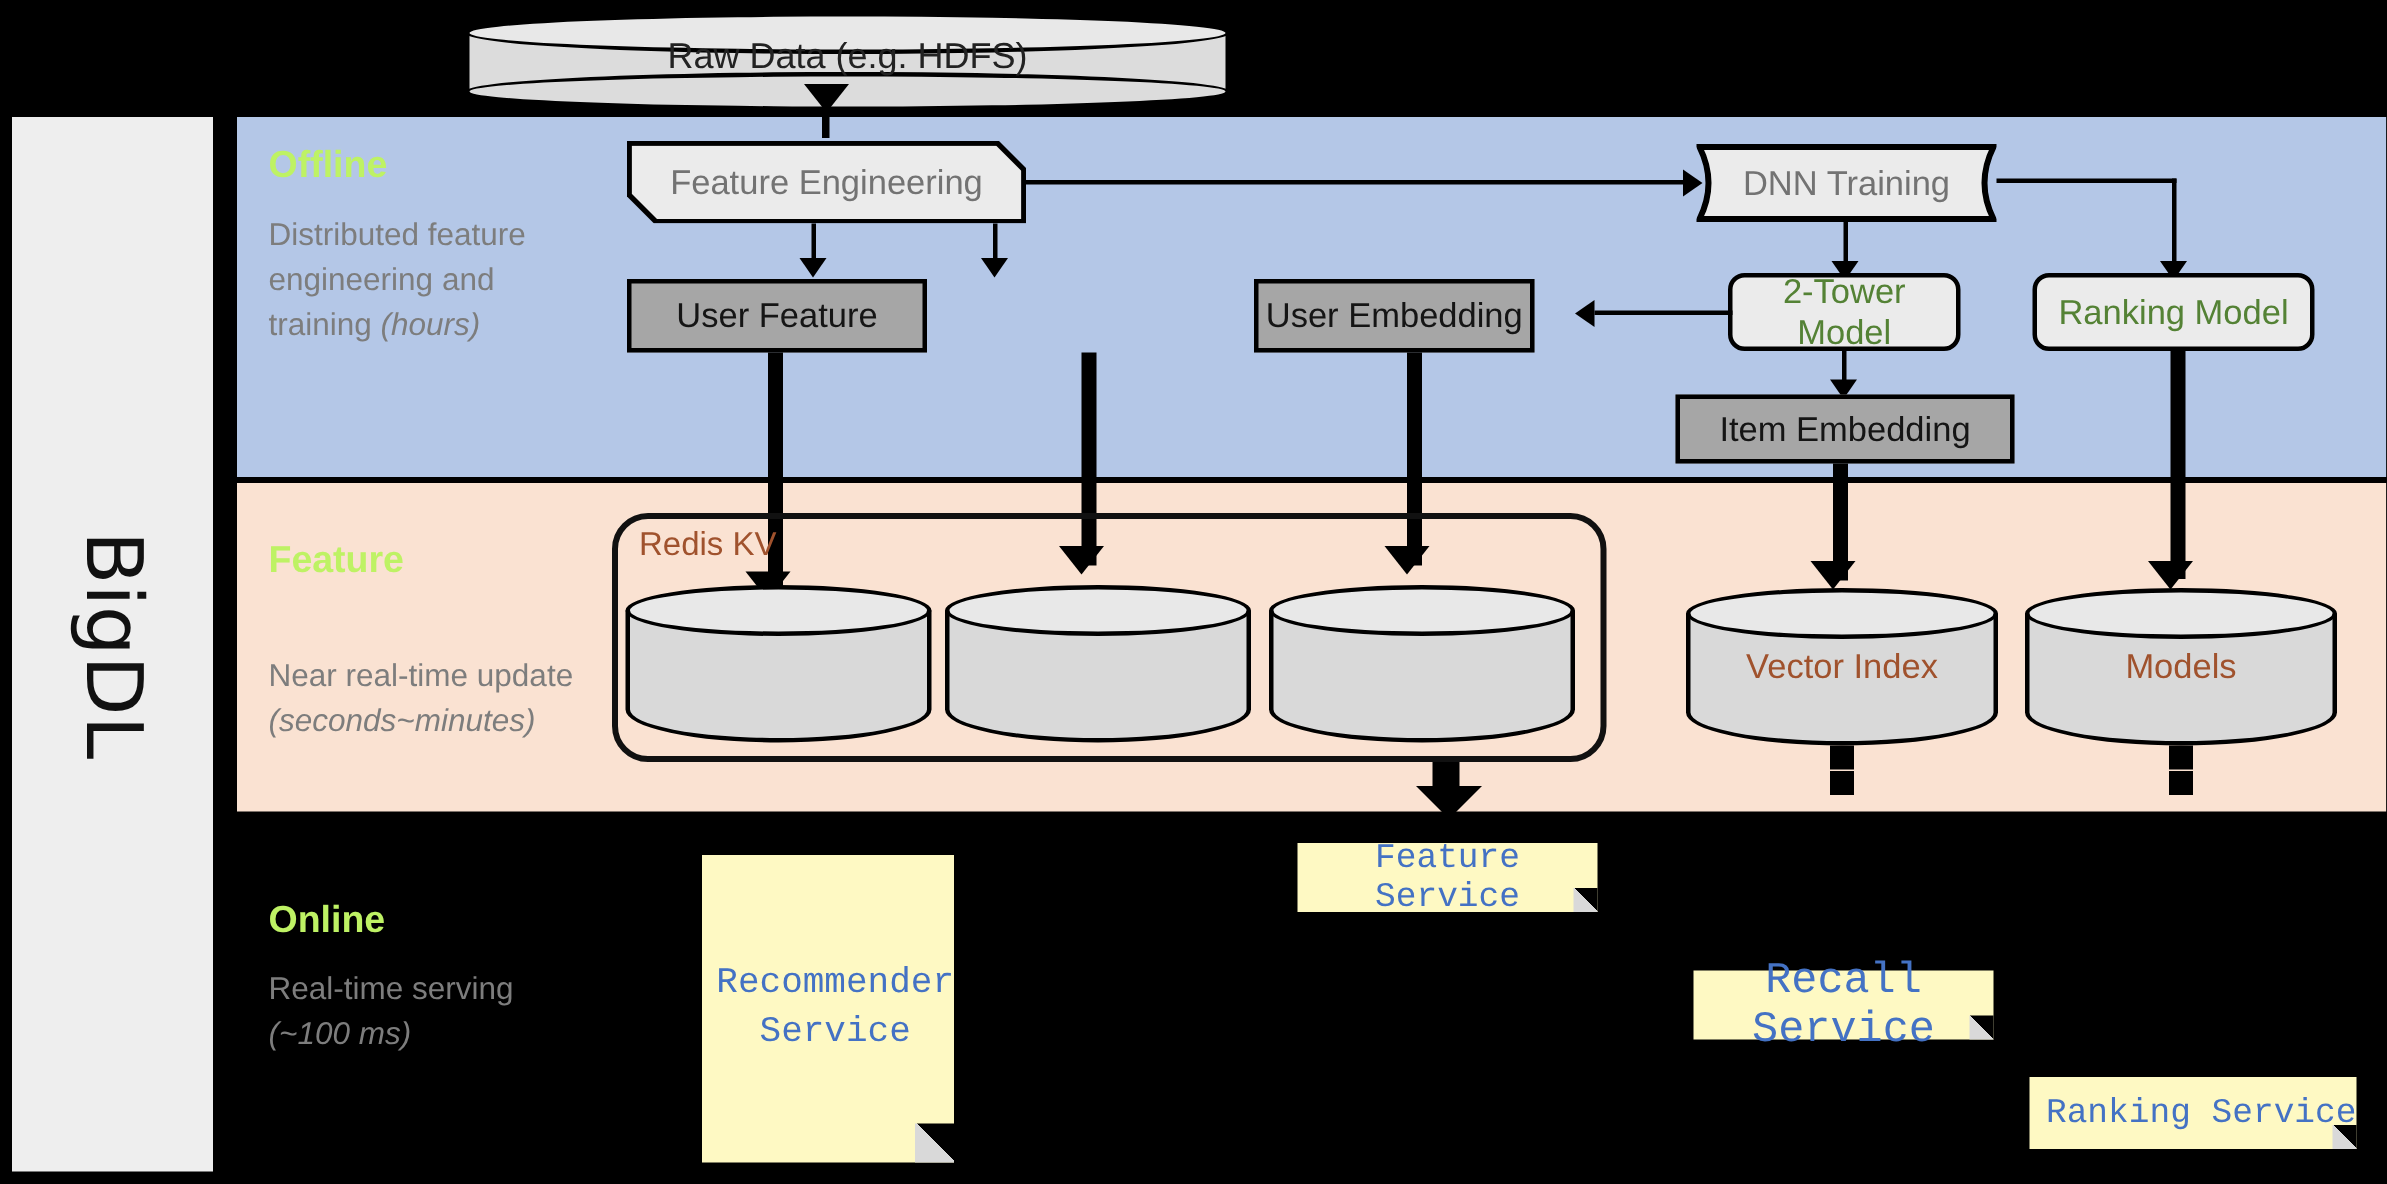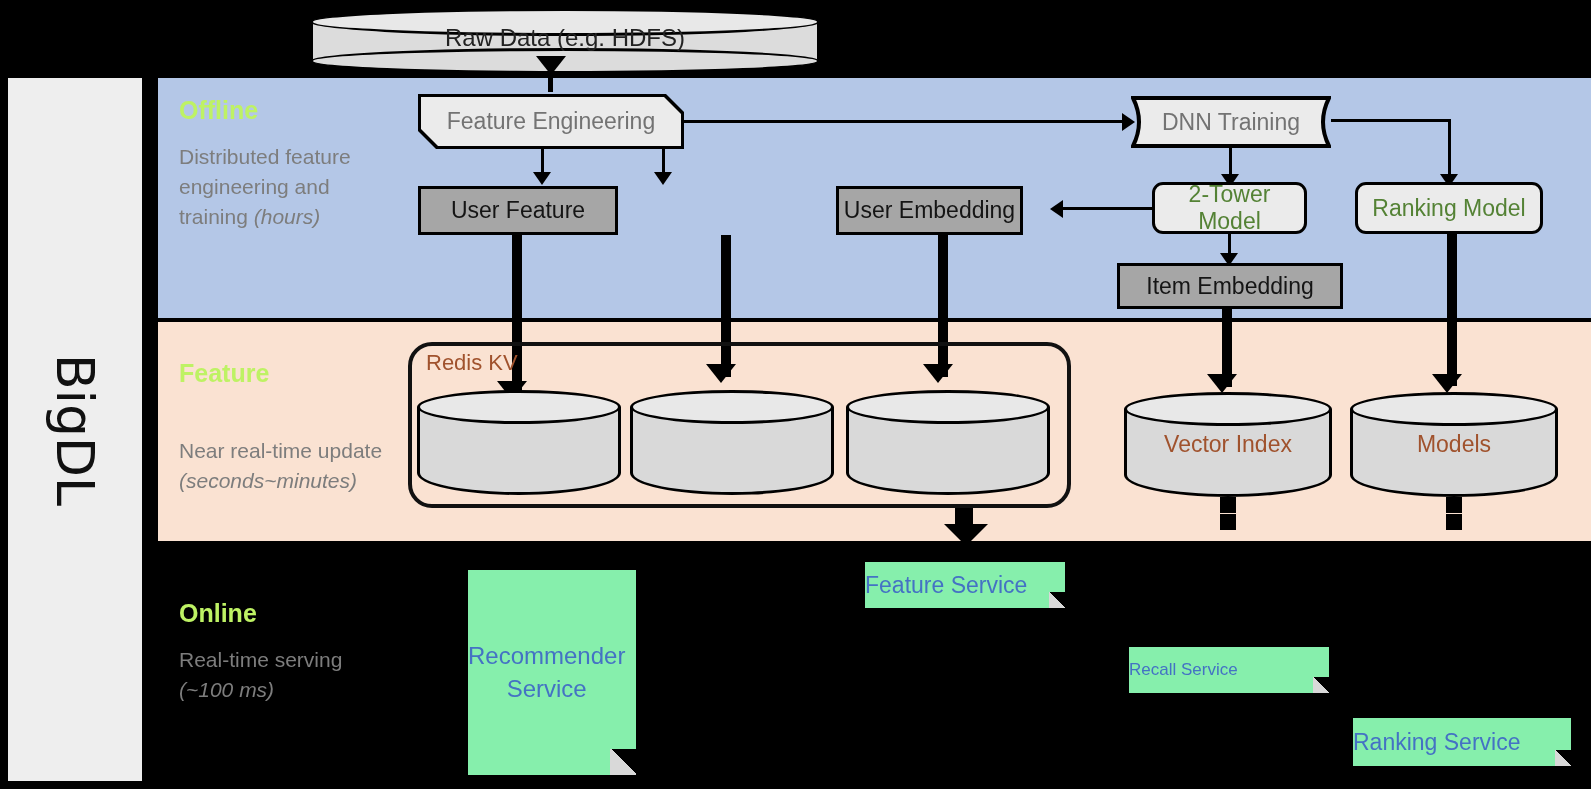--- a/index.html
+++ b/index.html
@@ -65,22 +65,22 @@
      border:3px solid #000;border-radius:50%;box-sizing:border-box;}
   #rawdata .disc-lbl{position:absolute;left:0;top:0;width:100%;height:60px;display:flex;
      align-items:center;justify-content:center;font-size:24px;color:#222;z-index:3;}
 
   
   #redis-box{position:absolute;left:408px;top:342px;width:663px;height:166px;
      border:4px solid #111;border-radius:24px;box-sizing:border-box;}
   #redis-lbl{position:absolute;left:426px;top:350px;font-size:22px;color:#a0522d;}
 
   
-  .docbox{position:absolute;background:#86efac;display:flex;align-items:center;justify-content:flex-start;
-     text-align:center;color:#4472c4;}
+  .docbox{position:absolute;background:#fef9c3;display:flex;align-items:center;justify-content:flex-end;
+     text-align:center;color:#4472c4;font-family:Liberation Mono, monospace;}
   .docbox .fold{position:absolute;right:0;bottom:0;width:16px;height:16px;
      background:linear-gradient(225deg,#000 0 48%,#d9d9d9 48% 100%);}
   .bigdoc .fold{width:26px;height:26px;}
 
   
   .ln{position:absolute;background:#000;}
   .arrowdown{position:absolute;width:0;height:0;border-left:9px solid transparent;
      border-right:9px solid transparent;border-top:13px solid #000;}
   .arrowdown.fat{border-left-width:15px;border-right-width:15px;border-top-width:19px;}
   .arrowleft{position:absolute;width:0;height:0;border-top:9px solid transparent;
@@ -233,21 +233,21 @@
       <div>Service</div>
     </div>
     <div class="fold"></div>
   </div>
 
   <div class="docbox" style="left:865px;top:562px;width:200px;height:46px;font-size:23px;">
     <span>Feature Service</span>
     <div class="fold"></div>
   </div>
 
-  <div class="docbox" style="left:1129px;top:647px;width:200px;height:46px;font-size:17px;">
+  <div class="docbox" style="left:1129px;top:647px;width:200px;height:46px;font-size:29px;">
     <span>Recall Service</span>
     <div class="fold"></div>
   </div>
 
   <div class="docbox" style="left:1353px;top:718px;width:218px;height:48px;font-size:23px;">
     <span>Ranking Service</span>
     <div class="fold"></div>
   </div>
 
 </div>

